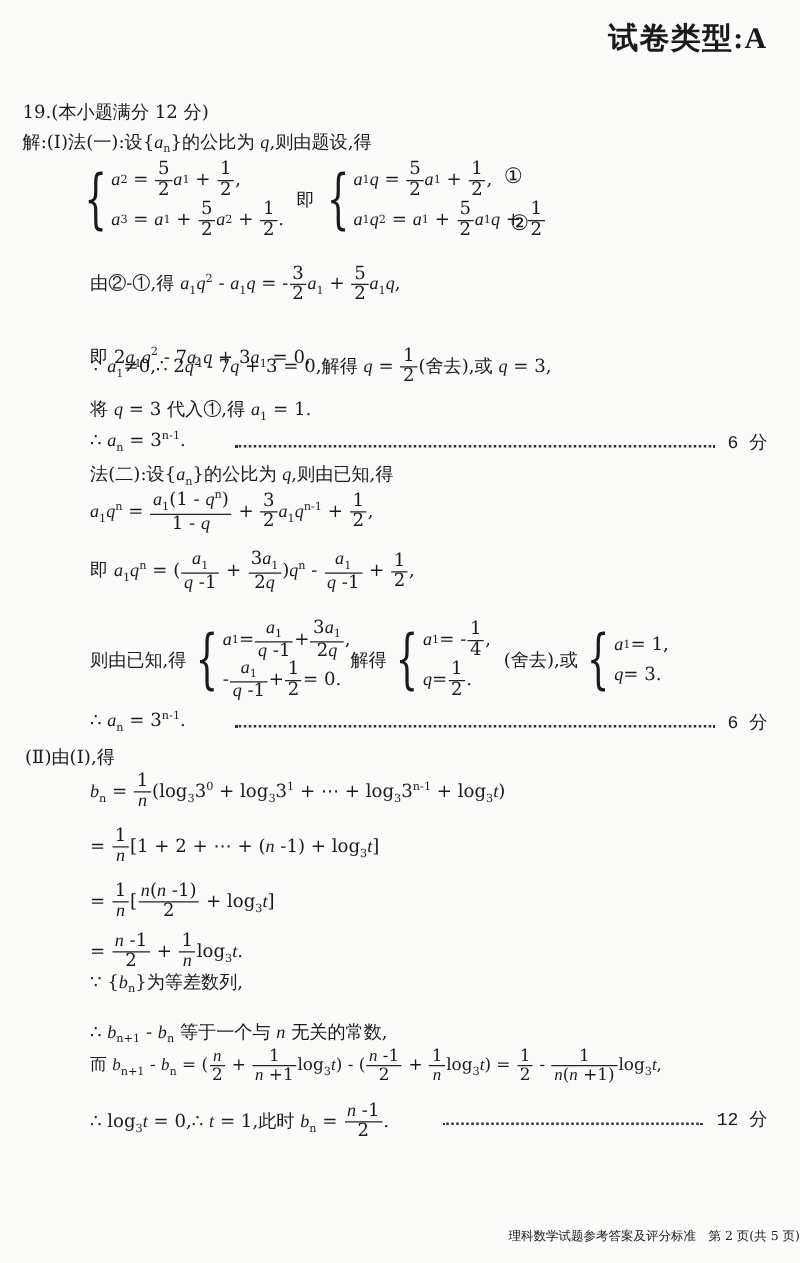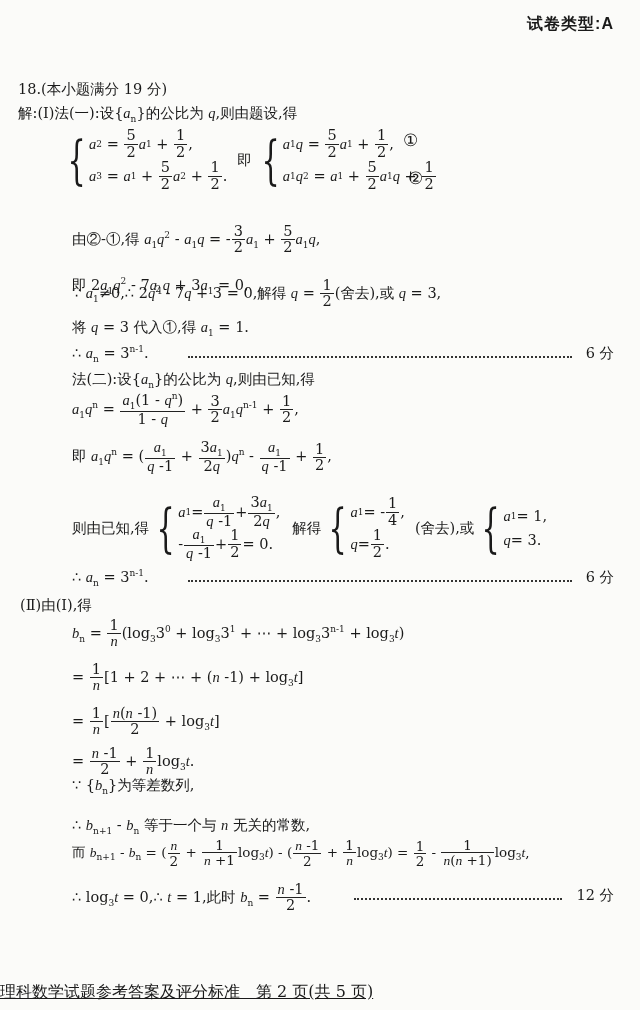--- a/index.html
+++ b/index.html
@@ -1,37 +1,37 @@
 <!DOCTYPE html>
 <html><head>
 <meta charset="utf-8">
 <style>
   html,body{margin:0;padding:0;}
   body{width:640px;height:1010px;background:#fbfbf9;color:#1a1a1a;font-family:"DejaVu Serif","Liberation Serif",serif;position:relative;overflow:hidden;font-size:14.5px;}
   .abs{position:absolute;white-space:nowrap;}
-  .hdr{right:26px;top:14px;font-size:16px;font-weight:bold;font-family:Liberation Sans, sans-serif;letter-spacing:1px;}
+  .hdr{right:26px;top:14px;font-size:24px;font-weight:bold;font-family:Liberation Serif, serif;letter-spacing:1px;}
   i{font-style:italic;font-family:"Liberation Serif","DejaVu Serif",serif;}
   sub,sup{font-size:9px;}
   .frac{display:inline-block;vertical-align:middle;text-align:center;line-height:1.05;margin:0 1px;}
   .frac>span{display:block;padding:0 2px;}
   .frac>span:first-child{border-bottom:1px solid #222;}
   .brace{display:inline-block;vertical-align:middle;font-size:52px;line-height:1;font-weight:100;transform:scaleX(0.55);margin-right:-4px;}
   .sys{display:inline-block;vertical-align:middle;}
   .sys>div{height:32px;display:flex;align-items:center;}
   .row{display:flex;align-items:center;}
   .dots{position:absolute;border-bottom:2px dotted #333;height:0;}
-  .score{position:absolute;right:26px;}
-  .foot{left:0;right:0;text-align:left;top:982px;font-size:16px;text-decoration:underline;}
+  .score{position:absolute;right:26px;font-family:Liberation Mono, monospace;}
+  .foot{left:0;right:0;text-align:right;top:982px;font-size:10px;}
 </style>
 </head>
 <body>
 
 <div class="abs hdr">试卷类型:A</div>
 
-<div class="abs" style="left:18px;top:80px;">18.(本小题满分 19 分)</div>
+<div class="abs" style="left:18px;top:80px;">19.(本小题满分 12 分)</div>
 <div class="abs" style="left:18px;top:104px;">解:(Ⅰ)法(一):设{<i>a</i><sub>n</sub>}的公比为 <i>q</i>,则由题设,得</div>
 
 <div class="abs row" style="left:60px;top:128px;">
   <span class="brace">{</span>
   <div class="sys">
     <div><i>a</i><sub>2</sub>&nbsp;=&nbsp;<span class="frac">
           <span>5</span>
           <span>2</span>
         </span><i>a</i><sub>1</sub>&nbsp;+&nbsp;<span class="frac">
           <span>1</span>
@@ -60,21 +60,21 @@
           <span>2</span>
         </span><i>a</i><sub>1</sub><i>q</i>&nbsp;+&nbsp;<span class="frac">
           <span>1</span>
           <span>2</span>
         </span></div>
   </div>
 </div>
 <div class="abs" style="left:403px;top:130px;font-size:17px;">①</div>
 <div class="abs" style="left:408px;top:168px;font-size:17px;">②</div>
 
-<div class="abs" style="left:72px;top:212px;margin-top:12px;">由②-①,得 <i>a</i><sub>1</sub><i>q</i><sup>2</sup> - <i>a</i><sub>1</sub><i>q</i> = -<span class="frac"><span>3</span><span>2</span></span><i>a</i><sub>1</sub> + <span class="frac"><span>5</span><span>2</span></span><i>a</i><sub>1</sub><i>q</i>,</div>
+<div class="abs" style="left:72px;top:212px;">由②-①,得 <i>a</i><sub>1</sub><i>q</i><sup>2</sup> - <i>a</i><sub>1</sub><i>q</i> = -<span class="frac"><span>3</span><span>2</span></span><i>a</i><sub>1</sub> + <span class="frac"><span>5</span><span>2</span></span><i>a</i><sub>1</sub><i>q</i>,</div>
 <div class="abs" style="left:72px;top:250px;margin-top:26px;">即 2<i>a</i><sub>1</sub><i>q</i><sup>2</sup> - 7<i>a</i><sub>1</sub><i>q</i> + 3<i>a</i><sub>1</sub> = 0,</div>
 <div class="abs" style="left:72px;top:278px;">∵ <i>a</i><sub>1</sub>≠0,∴ 2<i>q</i><sup>2</sup> - 7<i>q</i> + 3 = 0,解得 <i>q</i> = <span class="frac"><span>1</span><span>2</span></span>(舍去),或 <i>q</i> = 3,</div>
 <div class="abs" style="left:72px;top:318px;">将 <i>q</i> = 3 代入①,得 <i>a</i><sub>1</sub> = 1.</div>
 <div class="abs" style="left:72px;top:344px;">∴ <i>a</i><sub>n</sub> = 3<sup>n-1</sup>.</div>
 <div class="dots" style="left:188px;width:384px;top:356px;"></div>
 <div class="abs score" style="top:344px;">6 分</div>
 
 <div class="abs" style="left:72px;top:370px;">法(二):设{<i>a</i><sub>n</sub>}的公比为 <i>q</i>,则由已知,得</div>
 <div class="abs" style="left:72px;top:392px;"><i>a</i><sub>1</sub><i>q</i><sup>n</sup> = <span class="frac"><span><i>a</i><sub>1</sub>(1 - <i>q</i><sup>n</sup>)</span><span>1 - <i>q</i></span></span> + <span class="frac"><span>3</span><span>2</span></span><i>a</i><sub>1</sub><i>q</i><sup>n-1</sup> + <span class="frac"><span>1</span><span>2</span></span>,</div>
 <div class="abs" style="left:72px;top:440px;">即 <i>a</i><sub>1</sub><i>q</i><sup>n</sup> = (<span class="frac"><span><i>a</i><sub>1</sub></span><span><i>q</i> -1</span></span> + <span class="frac"><span>3<i>a</i><sub>1</sub></span><span>2<i>q</i></span></span>)<i>q</i><sup>n</sup> - <span class="frac"><span><i>a</i><sub>1</sub></span><span><i>q</i> -1</span></span> + <span class="frac"><span>1</span><span>2</span></span>,</div>
@@ -91,21 +91,21 @@
           <span>2<i>q</i></span>
         </span>,</div>
     <div>- <span class="frac">
           <span><i>a</i><sub>1</sub></span>
           <span><i>q</i> -1</span>
         </span> + <span class="frac">
           <span>1</span>
           <span>2</span>
         </span> = 0.</div>
   </div>
-  <span style="margin-left:12px;">解得</span>
+  <span style="margin-left:0;">解得</span>
   <span class="brace">{</span>
   <div class="sys">
     <div><i>a</i><sub>1</sub> = -<span class="frac">
           <span>1</span>
           <span>4</span>
         </span>,</div>
     <div><i>q</i> = <span class="frac">
           <span>1</span>
           <span>2</span>
         </span>.</div>

